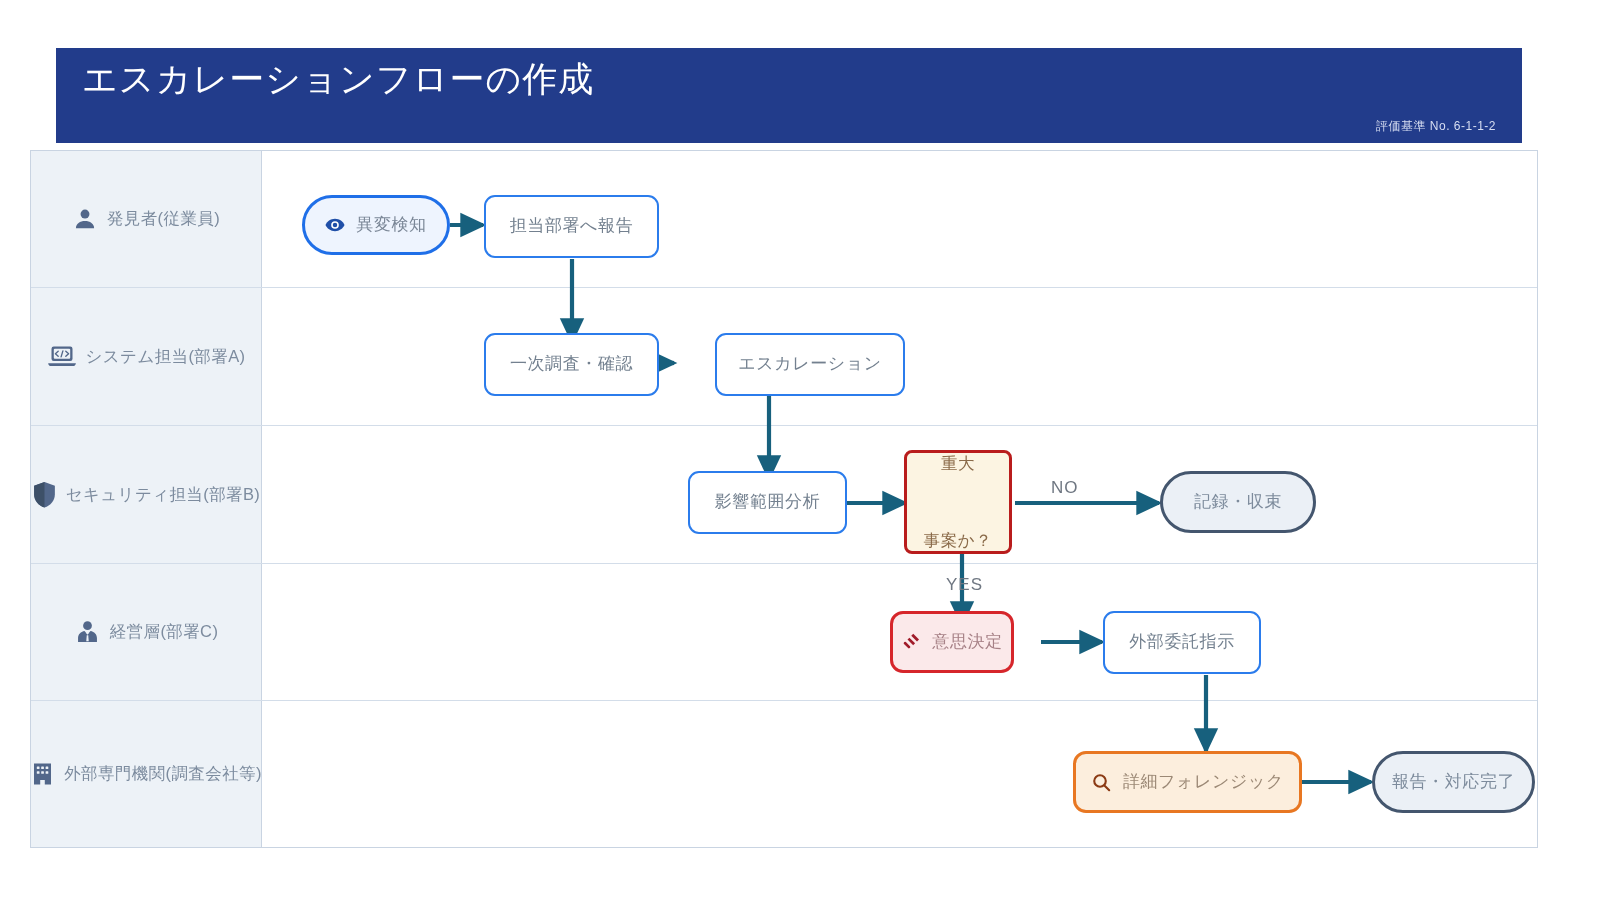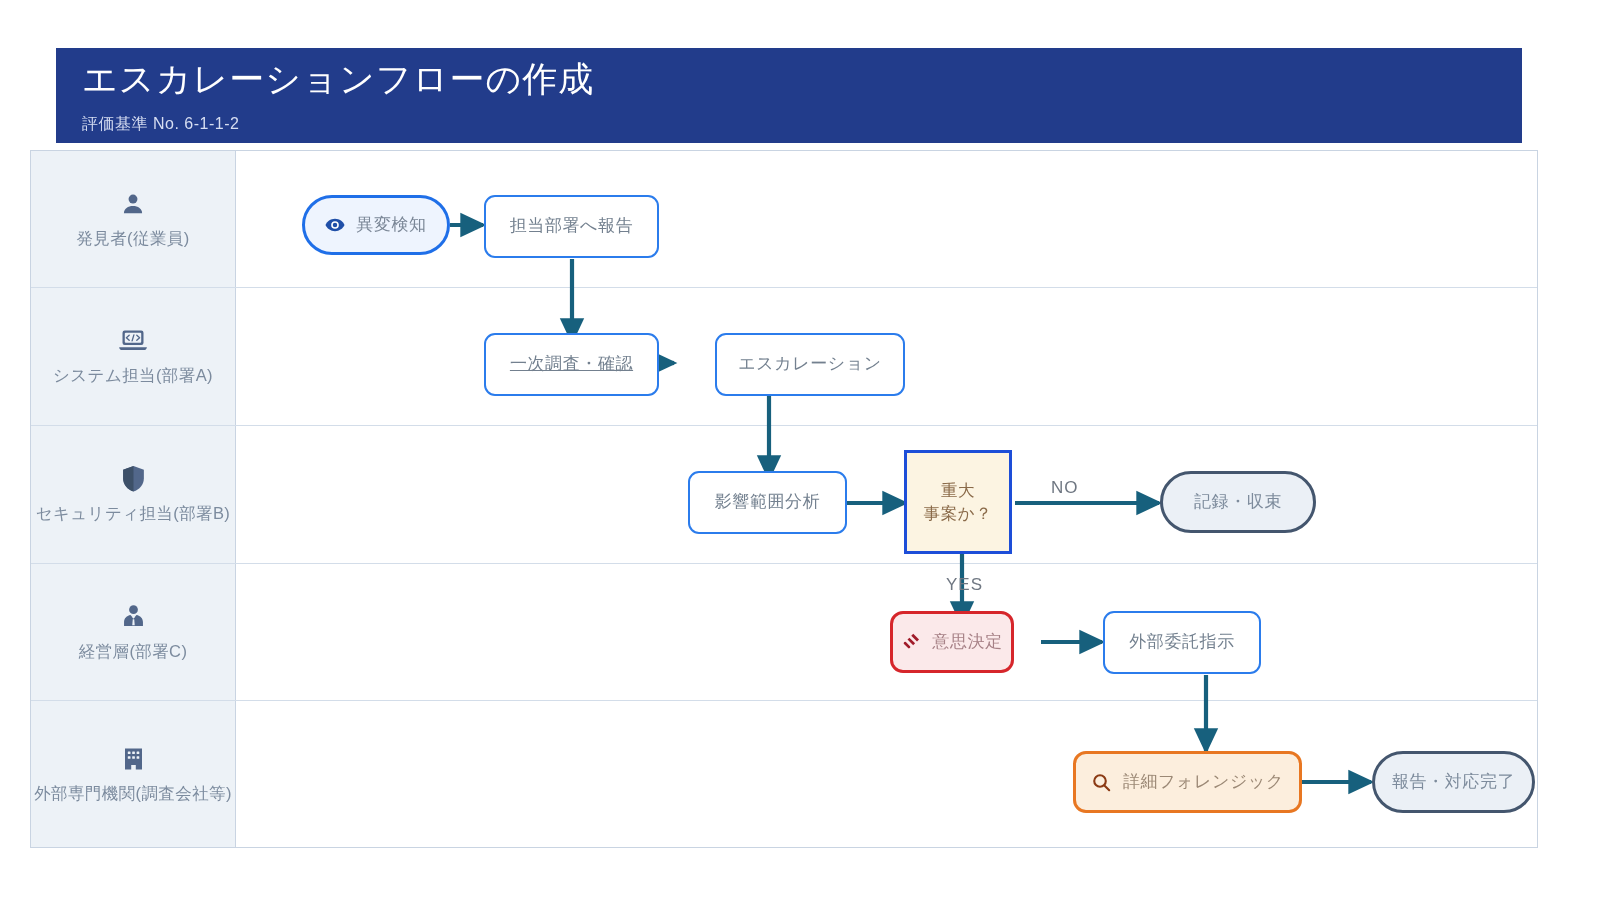--- a/index.html
+++ b/index.html
@@ -18,37 +18,37 @@
     display:flex;flex-direction:column;justify-content:space-between;
     box-sizing:border-box;
     padding:10px 26px 8px 26px;
     margin-top:12px;
   }
   #header-title{
     color:#ffffff;font-size:35px;font-weight:400;letter-spacing:1px;
     line-height:1.2;white-space:nowrap;
   }
   #header-subtitle{
-    color:#d7def2;font-size:16px;font-weight:400;text-align:left;
+    color:#d7def2;font-size:12px;font-weight:400;text-align:right;
     letter-spacing:.5px;white-space:nowrap;
   }
   
   #lane-frame{
     position:absolute;left:30px;top:150px;width:1508px;height:698px;
     border:1px solid #c9d4e2;box-sizing:border-box;background:#ffffff;
   }
   .lane-row{
     position:absolute;left:0;width:100%;
     border-bottom:1px solid #d3dde9;box-sizing:border-box;
   }
   .lane-row.last{border-bottom:none;}
   .lane-head{
-    position:absolute;left:0;top:0;width:205px;height:100%;
+    position:absolute;left:0;top:0;width:231px;height:100%;
     background:#EDF2F7;border-right:1px solid #c9d4e2;box-sizing:border-box;
-    display:flex;flex-direction:column;align-items:center;justify-content:center;
+    display:flex;flex-direction:row;align-items:center;justify-content:center;
     gap:9px;
   }
   .lane-icon{color:#52678A;display:flex;align-items:center;justify-content:center;height:30px;}
   .lane-label{
     color:#7c8b9e;font-size:16.5px;letter-spacing:.4px;white-space:nowrap;
   }
   
   #flow-canvas{
     position:absolute;left:0;top:0;width:1508px;height:698px;
     pointer-events:none;
@@ -64,22 +64,22 @@
   .node .n-ico{display:flex;align-items:center;justify-content:center;}
   .node.process{
     background:#ffffff;border:2.5px solid #2B7CEC;border-radius:11px;
     color:#73808f;
   }
   .node.start{
     background:#EEF4FE;border:3px solid #1F6FE8;border-radius:100px;
     color:#7a8696;
   }
   .node.decision{
-    background:#FCF4E2;border:3px solid #1d4ed8;border-radius:0;
-    color:#8a6a49;flex-direction:column;gap:2px;font-size:16.5px;
+    background:#FCF4E2;border:3px solid #b91c1c;border-radius:8px;
+    color:#8a6a49;flex-direction:column;gap:2px;font-size:16.5px;justify-content:space-between;
   }
   .node.terminal{
     background:#EBF0F6;border:3px solid #44566E;border-radius:100px;
     color:#7d8b9c;
   }
   .node.critical{
     background:#FBE9EA;border:3px solid #D6262B;border-radius:13px;
     color:#a68086;
   }
   .node.external{
@@ -213,21 +213,21 @@
         <circle cx="12" cy="12" r="2.7" fill="#1F4FA8"></circle>
       </svg>
     </span>
     <span>異変検知</span>
   </div>
 
   <div class="node process" style="left:453px;top:44px;width:175px;height:63px;">
     <span>担当部署へ報告</span>
   </div>
 
-  <div class="node process" style="left:453px;top:182px;width:175px;height:63px;text-decoration:underline;">
+  <div class="node process" style="left:453px;top:182px;width:175px;height:63px;">
     <span>一次調査・確認</span>
   </div>
 
   <div class="node process" style="left:644px;top:182px;width:190px;height:63px;margin-left:40px;">
     <span>エスカレーション</span>
   </div>
 
   <div class="node process" style="left:657px;top:320px;width:159px;height:63px;">
     <span>影響範囲分析</span>
   </div>

